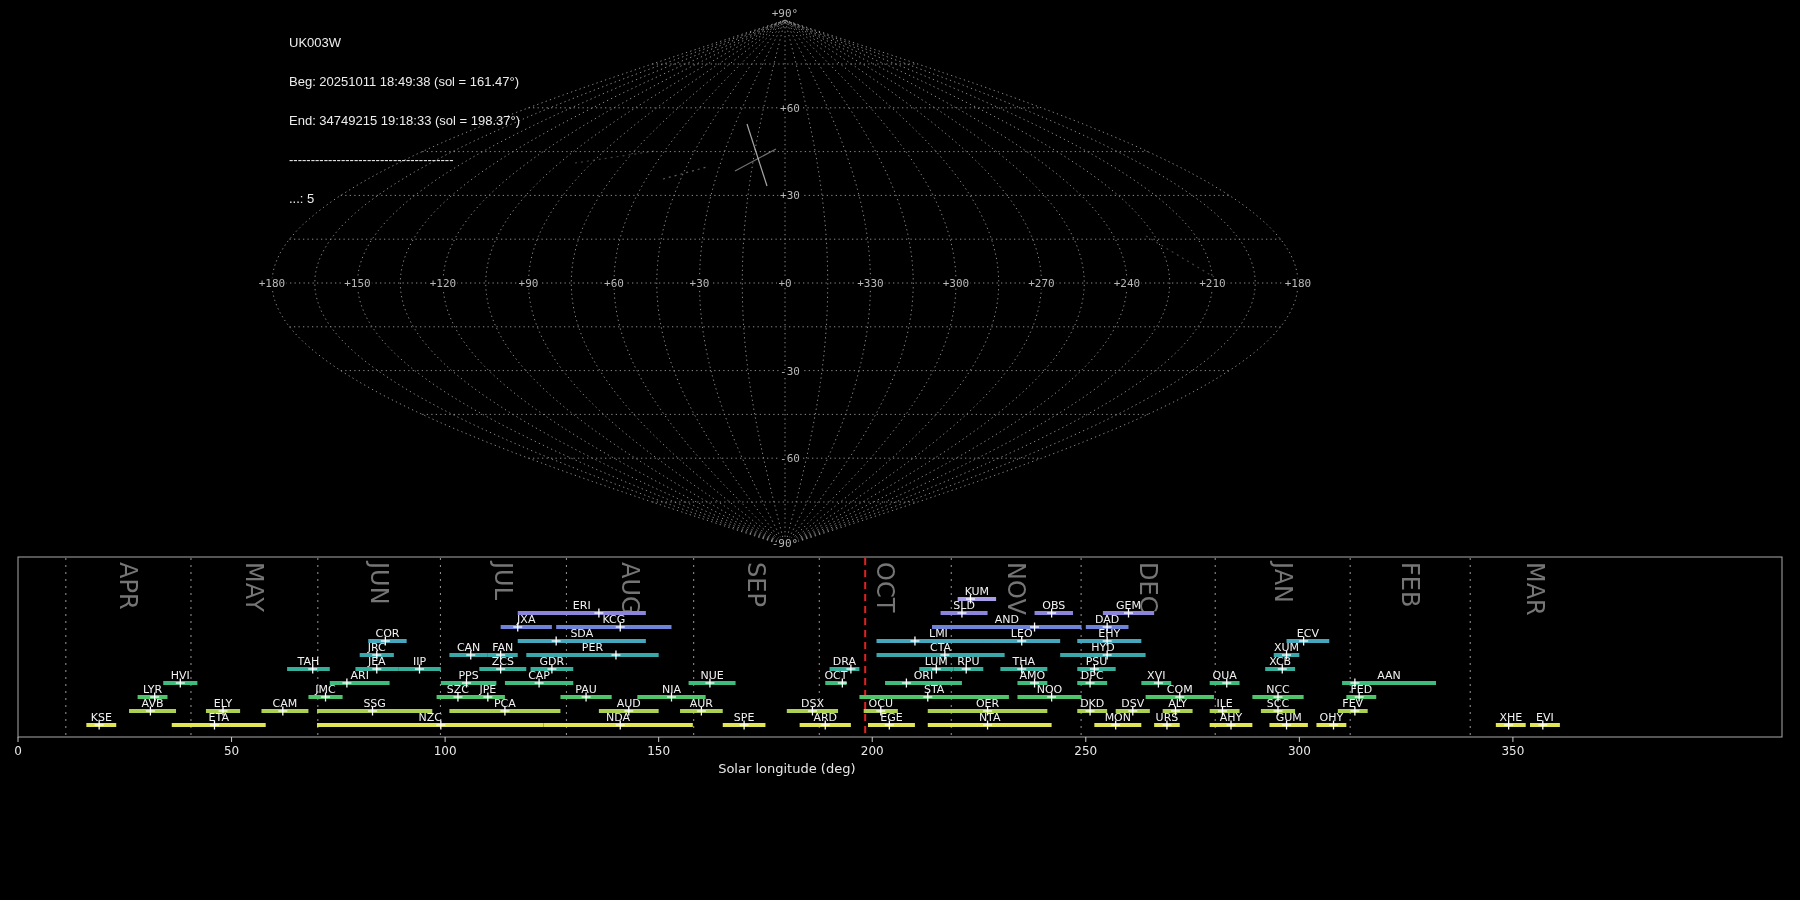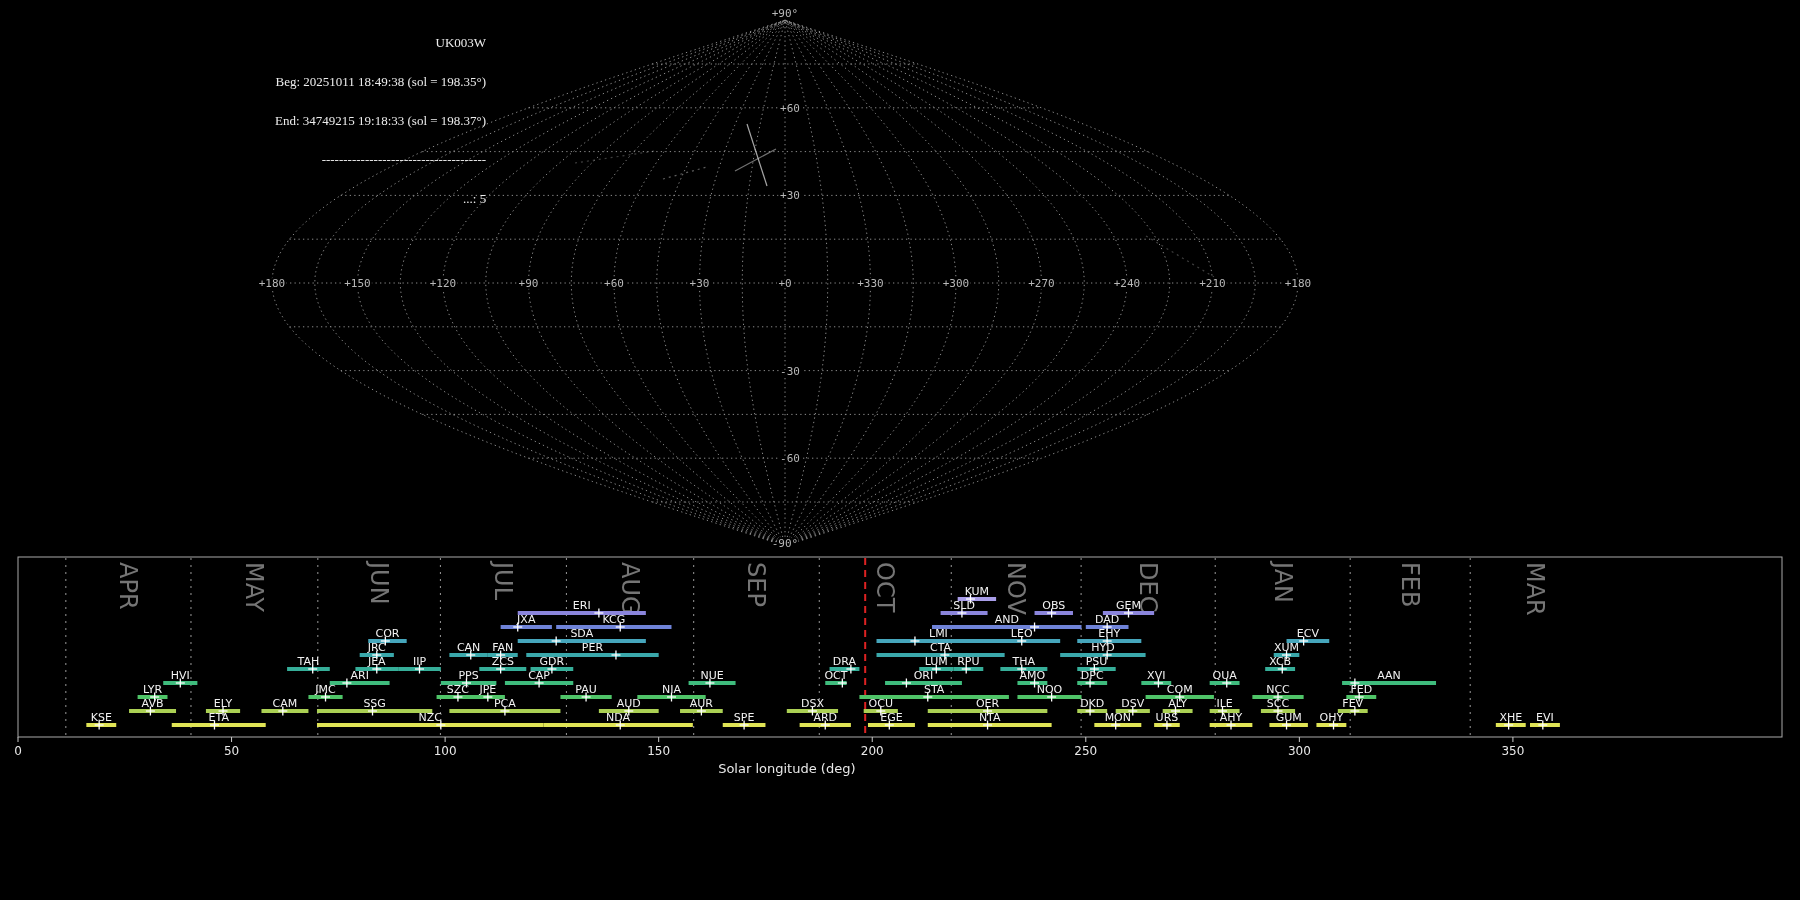--- a/index.html
+++ b/index.html
@@ -1,22 +1,22 @@
 <!DOCTYPE html>
 <html><head>
 <meta charset="utf-8">
 <style>
   html,body{margin:0;padding:0;background:#000;}
   body{width:1800px;height:900px;position:relative;overflow:hidden;
        font-family:"DejaVu Sans",sans-serif;}
   svg{position:absolute;left:0;top:0;}
   #info-block{
-    position:absolute;left:275px;top:10px;z-index:5;
-    font-family:Liberation Serif, serif;
-    font-size:13px;line-height:13px;color:#ededed;white-space:pre;text-align:right;
+    position:absolute;left:289px;top:10px;z-index:5;
+    font-family:Liberation Sans, sans-serif;
+    font-size:13px;line-height:13px;color:#ededed;white-space:pre;
   }
   #info-block div{height:13px;}
   text{font-family:"DejaVu Sans",sans-serif;}
   .map-label{font-size:11px;fill:#b8b8b8;paint-order:stroke;stroke:#000;stroke-width:4px;
              font-family:"DejaVu Sans Mono",monospace;}
   .month-label{font-size:24px;fill:#757575;}
   .bar-label{font-size:11px;fill:#f2f2f2;}
   .tick-label{font-size:12px;fill:#e8e8e8;}
   .xaxis-label{font-size:13px;fill:#e8e8e8;}
 </style>
@@ -663,17 +663,17 @@
       <line x1="1299.3559322033898" y1="737" x2="1299.3559322033898" y2="742" stroke="#cccccc" stroke-width="1"></line>
       <text x="1299.3559322033898" y="755" text-anchor="middle" class="tick-label">300</text>
       <line x1="1512.915254237288" y1="737" x2="1512.915254237288" y2="742" stroke="#cccccc" stroke-width="1"></line>
       <text x="1512.915254237288" y="755" text-anchor="middle" class="tick-label">350</text>
       <text x="786.8135593220339" y="773" text-anchor="middle" class="xaxis-label">Solar longitude (deg)</text>
     </g>
   </svg>
 
 <div id="info-block">
   <div>UK003W</div>
-  <div>Beg: 20251011 18:49:38 (sol = 198.35°)</div>
+  <div>Beg: 20251011 18:49:38 (sol = 161.47°)</div>
   <div>End: 34749215 19:18:33 (sol = 198.37°)</div>
   <div>--------------------------------------</div>
   <div>...: 5</div>
 </div>
 
 </body></html>

